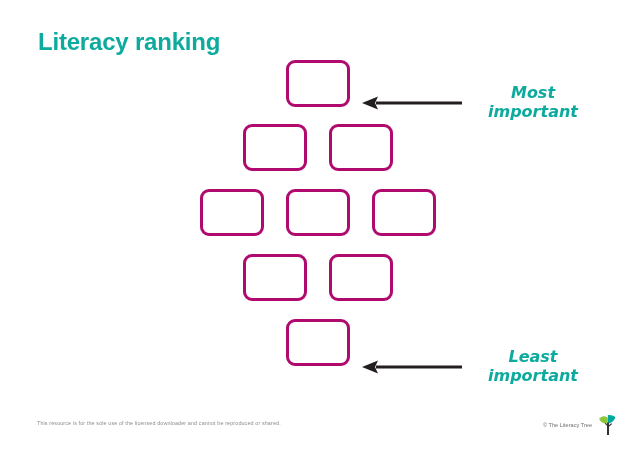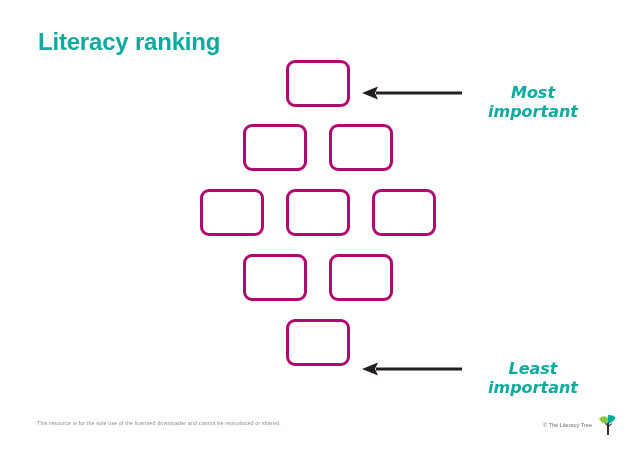--- a/index.html
+++ b/index.html
@@ -53,24 +53,24 @@
   #row-1 { margin-bottom: 17px; }
   #row-2 { margin-bottom: 18px; }
   #row-3 { margin-bottom: 18px; }
   #row-4 { margin-bottom: 18px; }
   #row-5 { margin-bottom: 0; }
 
   
   .arrow-group {
     position: absolute;
     display: flex;
-    align-items: flex-start;
+    align-items: center;
   }
   #arrow-group-most  { left: 362px; top: 84px; }
-  #arrow-group-least { left: 362px; top: 360px; }
+  #arrow-group-least { left: 362px; top: 348px; }
 
   .arrow-svg { display: block; }
 
   .arrow-label {
     margin-left: 16px;
     color: #0DAA9E;
     font-family: "DejaVu Sans", sans-serif;
     font-size: 16px;
     font-style: italic;
     font-weight: bold;

